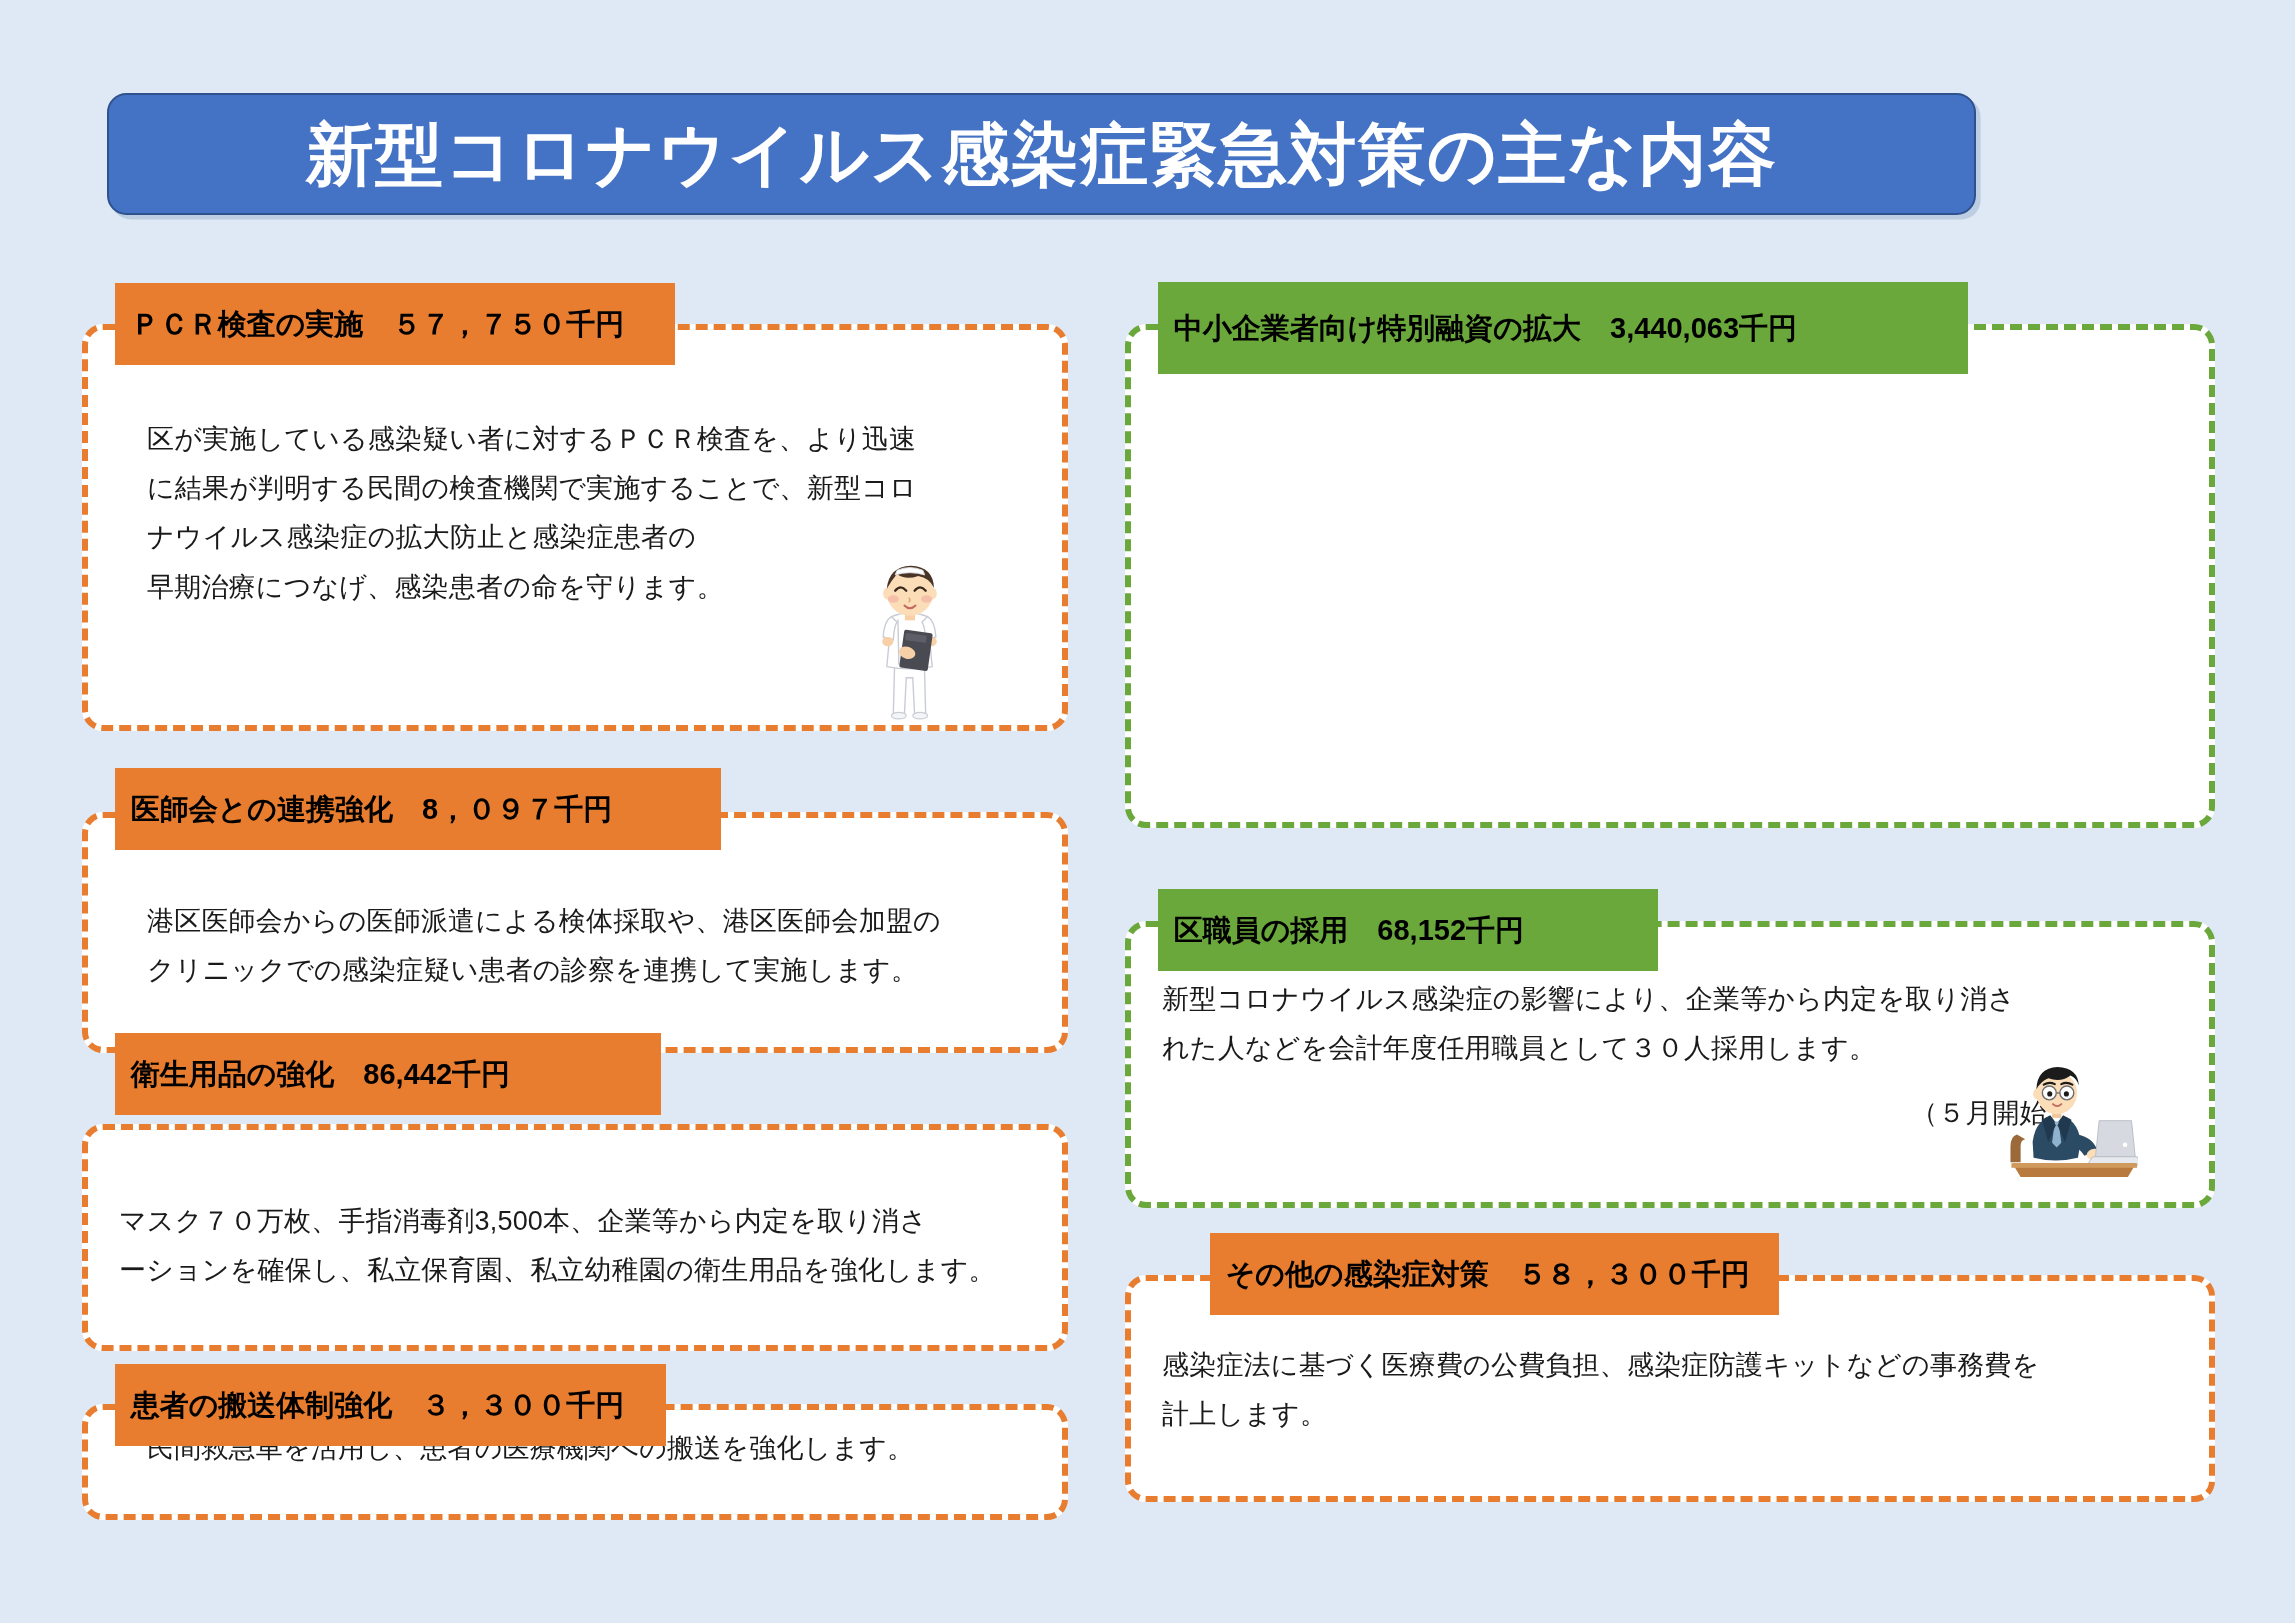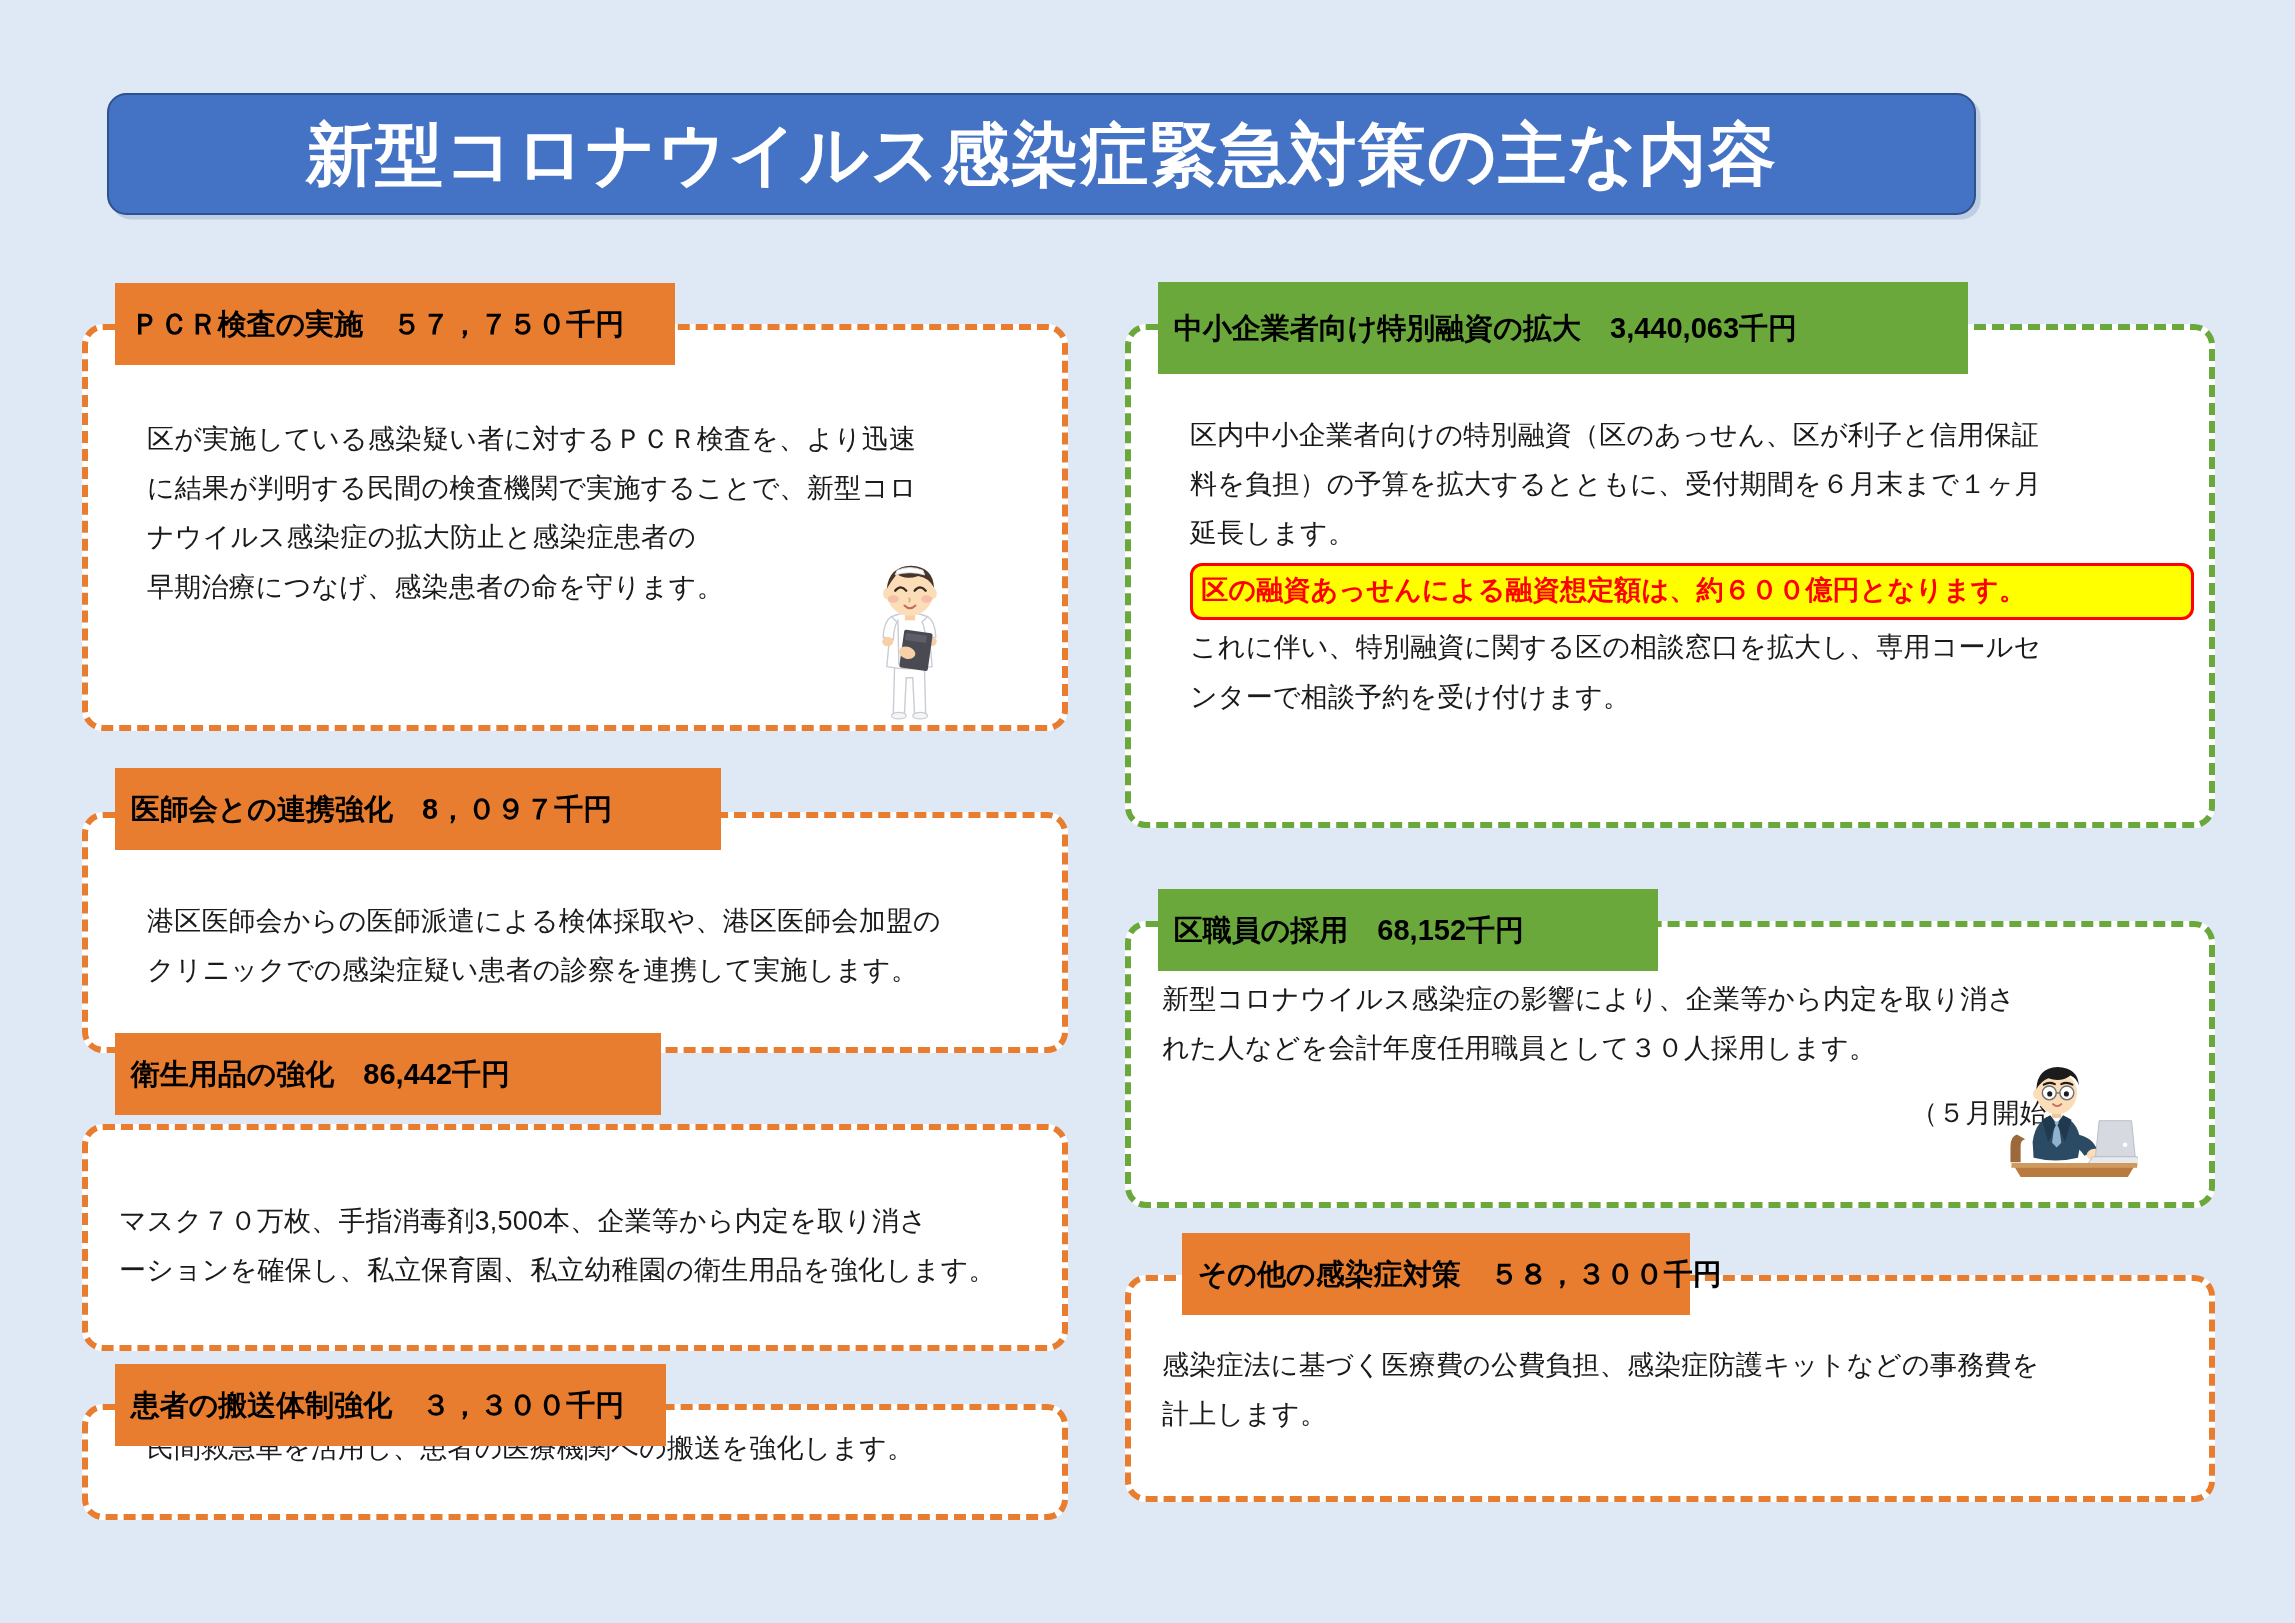--- a/index.html
+++ b/index.html
@@ -119,21 +119,21 @@
 
   #card-loan       {left:1125px;top:324px;  width:1090px;height:504px;}
   #label-loan      {left:1158px;top:282px;  width:810px;height:92px;}
   #body-loan       {left:1190px;top:412px;  width:1004px;}
 
   #card-staff      {left:1125px;top:921px; width:1090px;height:287px;}
   #label-staff     {left:1158px;top:879px; width:500px;height:82px;margin-top:10px;}
   #body-staff      {left:1162px;top:976px; width:1032px;}
 
   #card-other      {left:1125px;top:1275px; width:1090px;height:227px;}
-  #label-other     {left:1182px;top:1233px; width:508px;height:82px;align-items:center;}
+  #label-other     {left:1210px;top:1233px; width:569px;height:82px;align-items:center;}
   #body-other      {left:1162px;top:1342px; width:1032px;}
 
   #illus-nurse {left:847px;top:562px;width:125px;height:162px;}
   #illus-clerk {left:2004px;top:1064px;width:134px;height:130px;}
 </style>
 </head>
 <body>
 
 <div class="page">
 
@@ -220,30 +220,20 @@
     <span class="lt">患者の搬送体制強化　３，３００千円</span>
   </div>
   <div class="card-body" id="body-transport">
     <p>民間救急車を活用し、患者の医療機関への搬送を強化します。</p>
   </div>
 
   <div class="card green" id="card-loan"></div>
   <div class="card-label green" id="label-loan">
     <span class="lt">中小企業者向け特別融資の拡大　3,440,063千円</span>
   </div>
-  <div class="card-body" id="body-loan">
-    <p>区内中小企業者向けの特別融資（区のあっせん、区が利子と信用保証</p>
-    <p>料を負担）の予算を拡大するとともに、受付期間を６月末まで１ヶ月</p>
-    <p>延長します。</p>
-    <div class="highlight">
-      <span class="ht">区の融資あっせんによる融資想定額は、約６００億円となります。</span>
-    </div>
-    <p>これに伴い、特別融資に関する区の相談窓口を拡大し、専用コールセ</p>
-    <p>ンターで相談予約を受け付けます。</p>
-  </div>
 
   <div class="card green" id="card-staff"></div>
   <div class="card-label green" id="label-staff">
     <span class="lt">区職員の採用　68,152千円</span>
   </div>
   <div class="card-body" id="body-staff">
     <p>新型コロナウイルス感染症の影響により、企業等から内定を取り消さ</p>
     <p>れた人などを会計年度任用職員として３０人採用します。</p>
     <span class="note">（５月開始）</span>
   </div>

